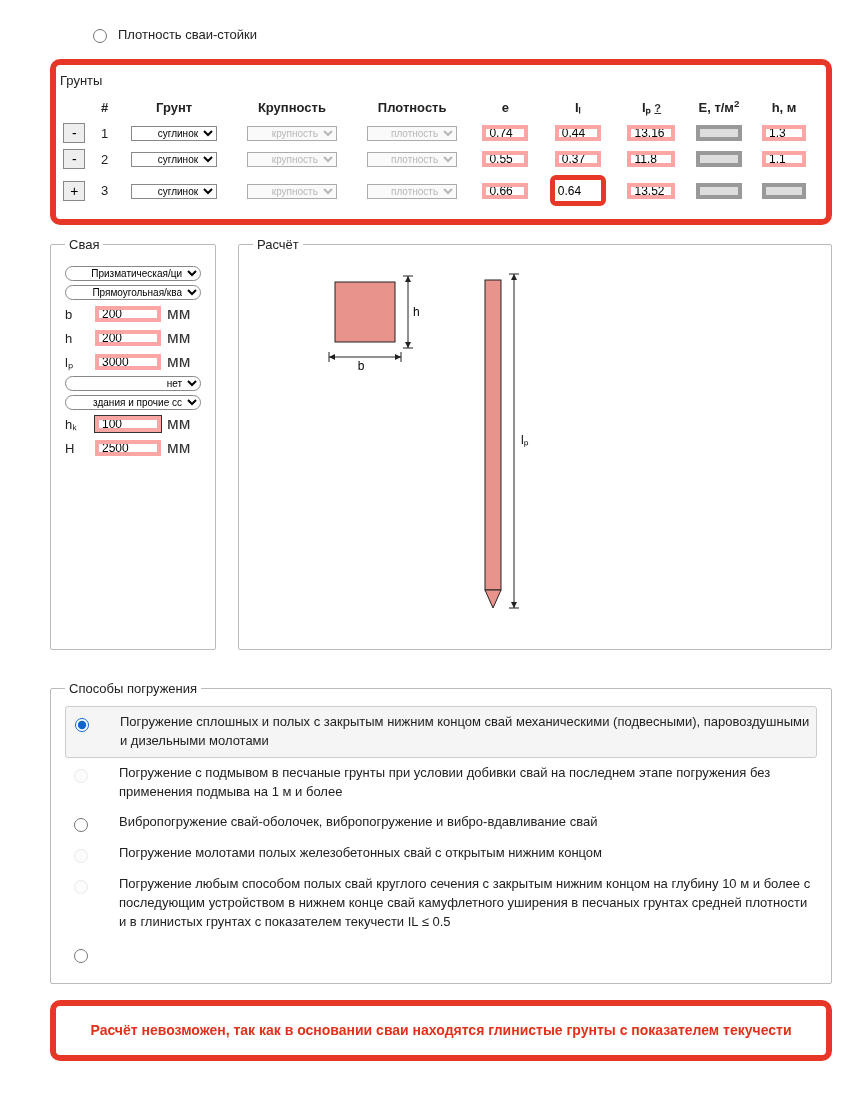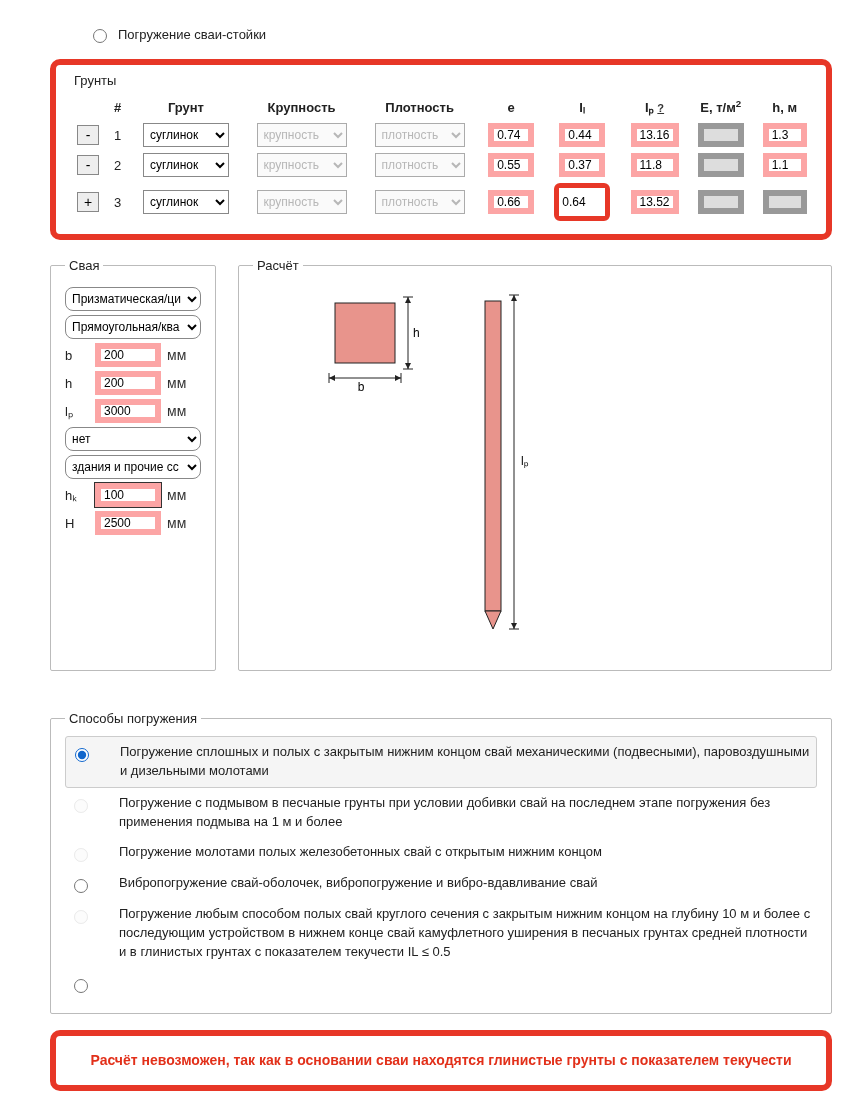--- a/index.html
+++ b/index.html
@@ -18,22 +18,22 @@
     border: 1px solid #bbb;
     border-radius: 2px;
     margin: 0 0 16px 0;
     padding: 10px 14px 14px 14px;
     position: relative;
   }
   legend { padding: 0 4px; font-size: 13px; color: #222; }
   .red-box {
     border: 6px solid #e73727;
     border-radius: 10px;
-    padding: 6px 10px 10px 14px;
-    margin-bottom: 18px;
+    padding: 6px 10px 10px 0;
+    margin-bottom: 12px;
   }
   .red-box .inner-legend { font-size: 13px; margin: 2px 0 6px 4px; }
   .soil-table { width: 100%; border-collapse: collapse; }
   .soil-table th {
     font-weight: bold;
     text-align: center;
     padding: 4px 6px;
     font-size: 13px;
   }
   .soil-table td { padding: 3px 4px; text-align: center; vertical-align: middle; }
@@ -41,52 +41,53 @@
     width: 22px; height: 20px;
     border: 1px solid #888;
     background: #eee;
     font-size: 14px;
     line-height: 1;
     cursor: pointer;
     padding: 0;
   }
   select {
     border: 1px solid #888;
-    font-size: 12px;
-    height: 24px;
+    font-size: 10px;
+    height: 15px;
     padding: 0 2px;
     cursor: pointer;
     background: #fff;
+    text-align: right;
   }
   select.disabled { color: #999; background: #f8f8f8; }
   input[type=text] {
-    border: 6px solid #fca5a5;
+    border: 4px solid #fca5a5;
     font-size: 12px;
-    height: 24px;
+    height: 16px;
     padding: 0 3px;
   }
   input[type=text].grey { background: #ddd; color: #888; border-color: #999; }
   .w-soil { width: 86px; }
   .w-prop { width: 90px; }
   .w-small { width: 46px; }
   .w-small2 { width: 48px; }
   .w-h { width: 44px; }
   .il-highlight {
     display: inline-block;
     border: 5px solid #e73727;
     border-radius: 6px;
     padding: 0;
   }
-  .il-highlight input { border: none; height: 28px; width: 46px; }
+  .il-highlight input { border: none; height: 21px; width: 46px; }
   .two-col { display: flex; gap: 22px; align-items: stretch; }
   .fs-pile { width: 160px; }
   .fs-figure { flex: 1; min-height: 390px; border: 1px solid #bbb; position: relative; }
   .pile-row { display: flex; align-items: center; gap: 6px; margin: 4px 0; }
   .pile-row .lbl { width: 24px; font-size: 13px; }
-  .pile-row .unit { font-size: 14px; color: #333; }
+  .pile-row .unit { font-size: 17px; color: #333; }
   .pile-row input[type=text] { width: 66px; }
   .pile-row select { width: 136px; border-radius: 8px; }
   .help-icon { font-size: 11px; text-decoration: underline; color: #333; cursor: pointer; }
   .methods-row { display: flex; align-items: flex-start; gap: 28px; padding: 6px 4px; }
   .methods-row .radio-col { flex: 0 0 18px; padding-top: 2px; display: flex; justify-content: center; }
   .methods-row .text-col { flex: 1; line-height: 1.45; font-size: 13px; }
   .radio-disabled { opacity: 0.45; }
   .methods-row.selected {
     background: #f5f5f5;
     border: 1px solid #ccc;
@@ -104,21 +105,21 @@
   }
   sup { font-size: 0.75em; }
 </style>
 </head>
 <body>
 
 <div class="content">
 
   <div class="radio-row">
     <input type="radio" name="pt" style="">
-    <span>Погружение сваи-стойки</span>
+    <span>Плотность сваи-стойки</span>
   </div>
 
 
   <div class="red-box">
     <div class="inner-legend">Грунты</div>
     <table class="soil-table">
       <thead>
         <tr>
           <th></th>
           <th>#</th>
@@ -241,46 +242,46 @@
         <line x1="224" y1="12" x2="234" y2="12" stroke="#222"></line>
         <line x1="224" y1="346" x2="234" y2="346" stroke="#222"></line>
         <line x1="229" y1="12" x2="229" y2="346" stroke="#222"></line>
         <polygon points="229,12 226,18 232,18" fill="#222"></polygon>
         <polygon points="229,346 226,340 232,340" fill="#222"></polygon>
         <text x="236" y="182" font-size="12">lₚ</text>
       </svg>
     </fieldset>
   </div>
 
-  <fieldset style="margin-top:24px">
+  <fieldset style="margin-top:15px">
     <legend>Способы погружения</legend>
     <div id="methods-rows">
         <div class="methods-row selected">
     <div class="radio-col">
       <input type="radio" name="method" checked="" class="" style="">
     </div>
     <div class="text-col">Погружение сплошных и полых с закрытым нижним концом свай механическими (подвесными), паровоздушными и дизельными молотами</div>
   </div>
         <div class="methods-row">
     <div class="radio-col">
       <input type="radio" name="method" disabled="" class="radio-disabled" style="">
     </div>
     <div class="text-col">Погружение с подмывом в песчаные грунты при условии добивки свай на последнем этапе погружения без применения подмыва на 1 м и более</div>
   </div>
         <div class="methods-row">
     <div class="radio-col">
+      <input type="radio" name="method" class="" style="">
+    </div>
+    <div class="text-col">Вибропогружение свай-оболочек, вибропогружение и вибро-вдавливание свай</div>
+  </div>
+        <div class="methods-row">
+    <div class="radio-col">
       <input type="radio" name="method" disabled="" class="radio-disabled" style="">
     </div>
     <div class="text-col">Погружение молотами полых железобетонных свай с открытым нижним концом</div>
-  </div>
-        <div class="methods-row">
-    <div class="radio-col">
-      <input type="radio" name="method" class="" style="">
-    </div>
-    <div class="text-col">Вибропогружение свай-оболочек, вибропогружение и вибро-вдавливание свай</div>
   </div>
         <div class="methods-row">
     <div class="radio-col">
       <input type="radio" name="method" disabled="" class="radio-disabled" style="">
     </div>
     <div class="text-col">Погружение любым способом полых свай круглого сечения с закрытым нижним концом на глубину 10 м и более с последующим устройством в нижнем конце свай камуфлетного уширения в песчаных грунтах средней плотности и в глинистых грунтах с показателем текучести IL ≤ 0.5</div>
   </div>
         <div class="methods-row">
     <div class="radio-col">
       <input type="radio" name="method" class="" style="">

